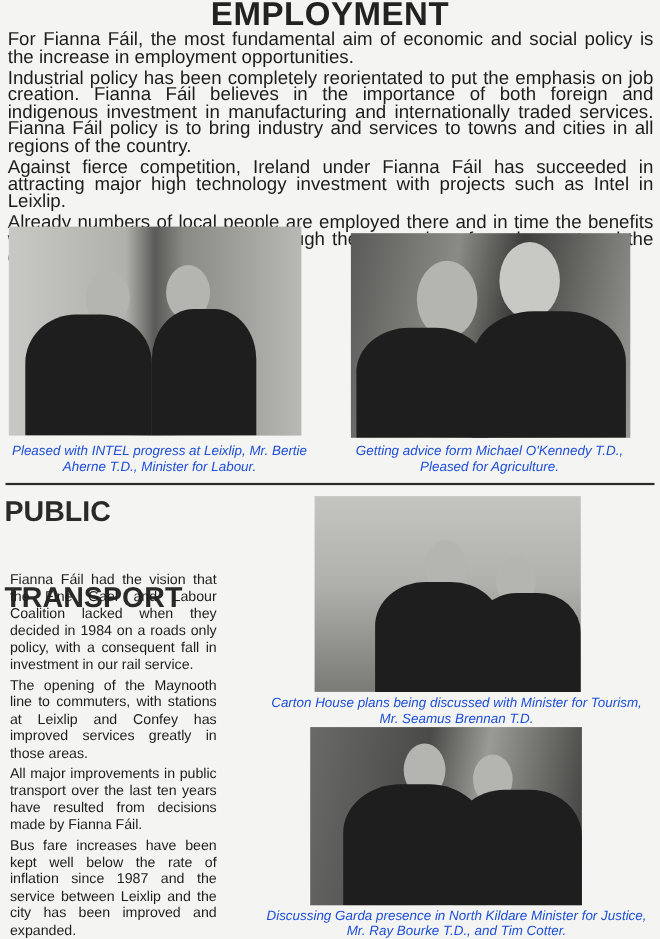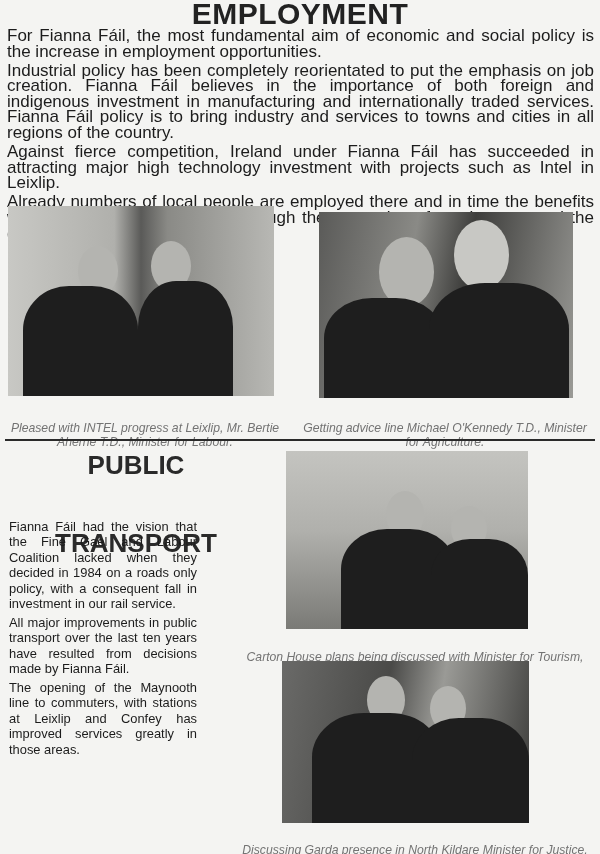--- a/index.html
+++ b/index.html
@@ -27,28 +27,28 @@
     }
     .photo .fig {
       position: absolute; bottom: 0;
       background: #1e1e1e; border-radius: 40% 40% 0 0;
     }
     .photo .head {
       position: absolute; border-radius: 50%; background: #b4b4b0;
     }
     .caption {
       position: absolute; font-style: italic; font-size: 12.2px;
-      line-height: 14px; text-align: center; color: #737373; margin-top: 18px;
+      line-height: 14px; text-align: center; color: #1d4ed8;
     }
     .divider {
       position: absolute; left: 5px; top: 439px; width: 590px; height: 1.5px;
       background: #2a2a2a;
     }
     .section-title {
-      position: absolute; left: 16px; width: 240px; text-align: center;
+      position: absolute; left: 4px; width: 240px; text-align: left;
       font-weight: bold; font-size: 26px; color: #2a2a2a;
     }
     .body-col {
       position: absolute; left: 9px; top: 519px; width: 188px;
       font-size: 12.9px; line-height: 15.4px; text-align: justify;
     }
     .body-col p { margin: 0 0 3.5px 0; }
   </style>
 </head>
 <body>
@@ -69,31 +69,32 @@
   <div class="fig" style="left:130px; width:95px; height:115px;"></div>
 </div>
 <div class="caption" style="left:10px; top:403px; width:270px;">Pleased with INTEL progress at Leixlip, Mr. Bertie Aherne T.D., Minister for Labour.</div>
 
 <div class="photo" style="left:319px; top:212px; width:254px; height:186px; background:linear-gradient(100deg,#5a5a58 0%,#8a8a86 35%,#3e3e3c 55%,#9a9a96 100%);">
   <div class="head" style="left:60px; top:25px; width:55px; height:70px;"></div>
   <div class="fig" style="left:5px; width:120px; height:100px;"></div>
   <div class="head" style="left:135px; top:8px; width:55px; height:70px; background:#c8c8c4;"></div>
   <div class="fig" style="left:110px; width:140px; height:115px;"></div>
 </div>
-<div class="caption" style="left:300px; top:403px; width:290px;">Getting advice line Michael O'Kennedy T.D., Minister for Agriculture.</div>
+<div class="caption" style="left:300px; top:403px; width:290px;">Getting advice form Michael O'Kennedy T.D., Pleased for Agriculture.</div>
 
 <div class="divider"></div>
 
 <div class="section-title" style="top:450px;">PUBLIC</div>
 <div class="section-title" style="top:484px;margin-top:44px;">TRANSPORT</div>
 
 <div class="body-col">
   <p>Fianna Fáil had the vision that the Fine Gael and Labour Coalition lacked when they decided in 1984 on a roads only policy, with a consequent fall in investment in our rail service.</p>
+  <p>The opening of the Maynooth line to commuters, with stations at Leixlip and Confey has improved services greatly in those areas.</p>
   <p>All major improvements in public transport over the last ten years have resulted from decisions made by Fianna Fáil.</p>
-  <p>The opening of the Maynooth line to commuters, with stations at Leixlip and Confey has improved services greatly in those areas.</p>
+  <p>Bus fare increases have been kept well below the rate of inflation since 1987 and the service between Leixlip and the city has been improved and expanded.</p>
 </div>
 
 <div class="photo" style="left:286px; top:451px; width:242px; height:178px; background:linear-gradient(180deg,#c4c4c0 0%,#b0b0ac 45%,#7a7a76 100%);">
   <div class="head" style="left:100px; top:40px; width:38px; height:48px;"></div>
   <div class="fig" style="left:55px; width:115px; height:100px;"></div>
   <div class="head" style="left:165px; top:55px; width:36px; height:45px;"></div>
   <div class="fig" style="left:145px; width:97px; height:90px;"></div>
 </div>
 <div class="caption" style="left:240px; top:632px; width:350px;font-style:italic;">Carton House plans being discussed with Minister for Tourism, Mr. Seamus Brennan T.D.</div>
 

